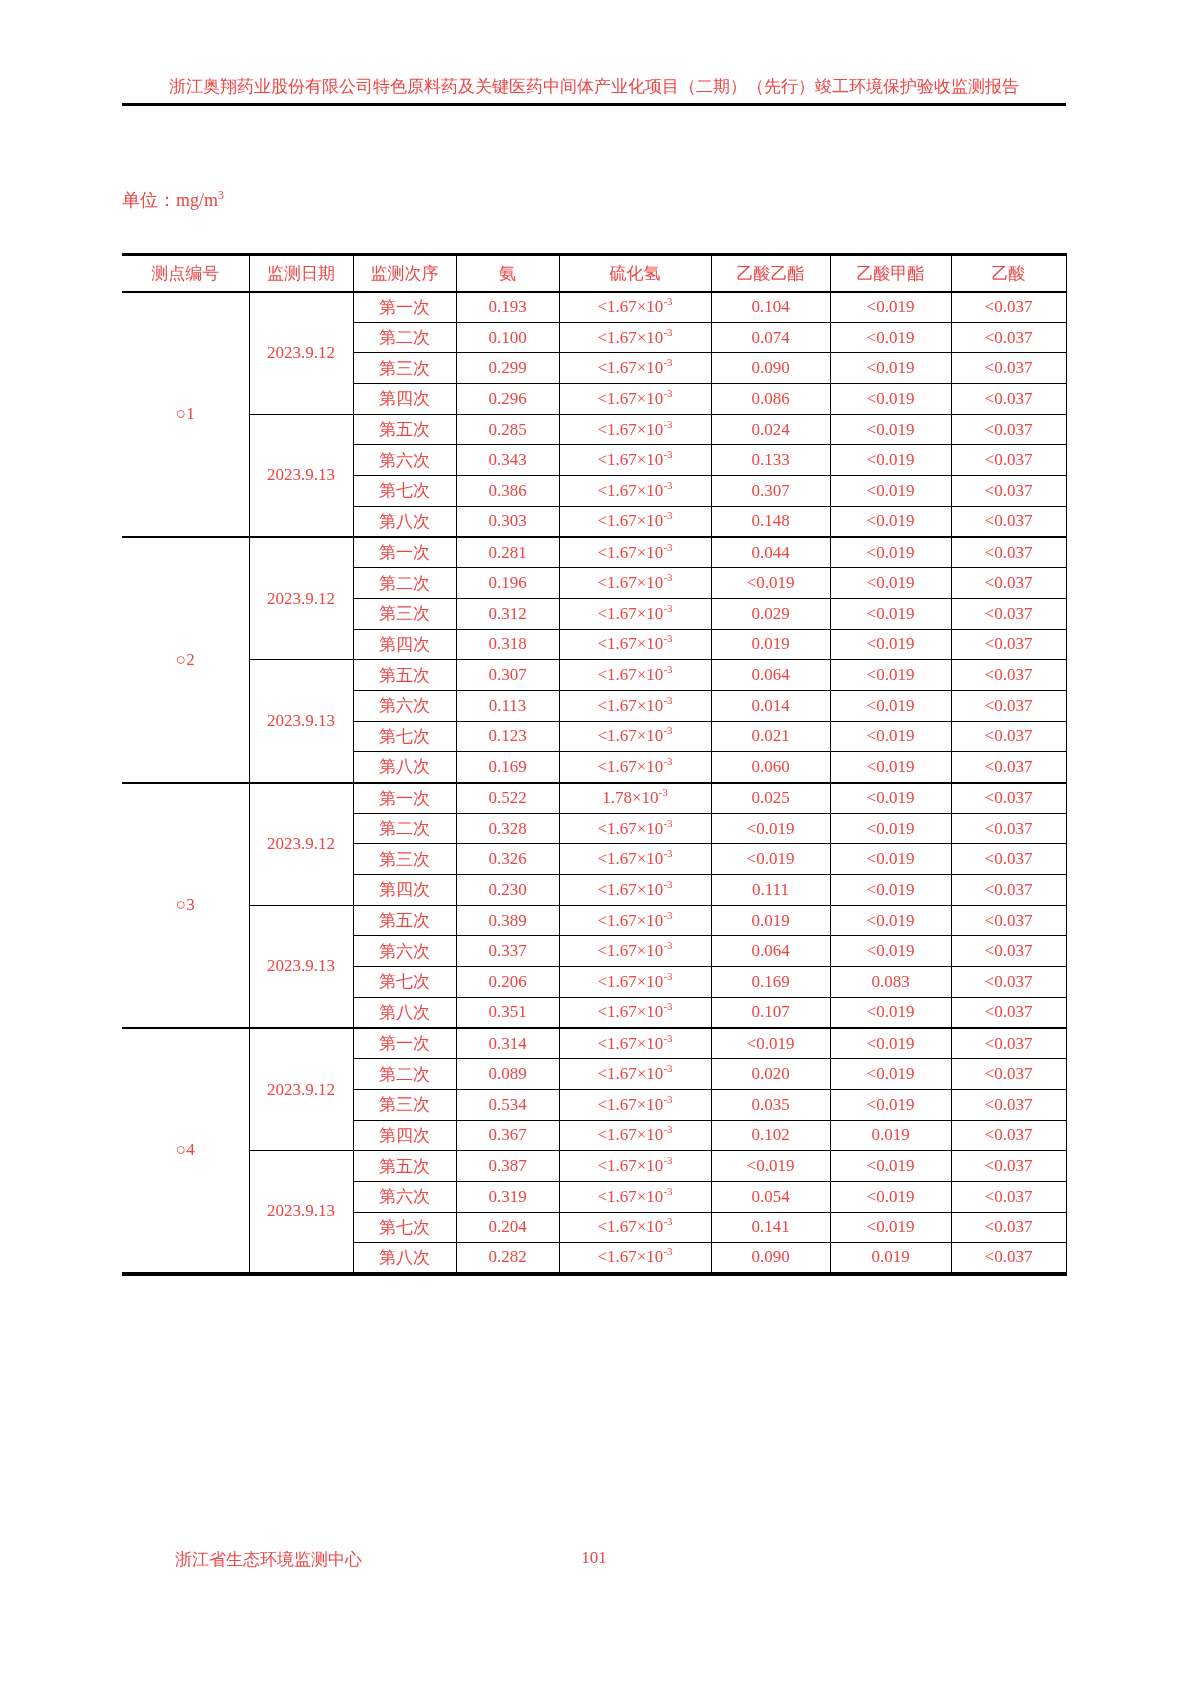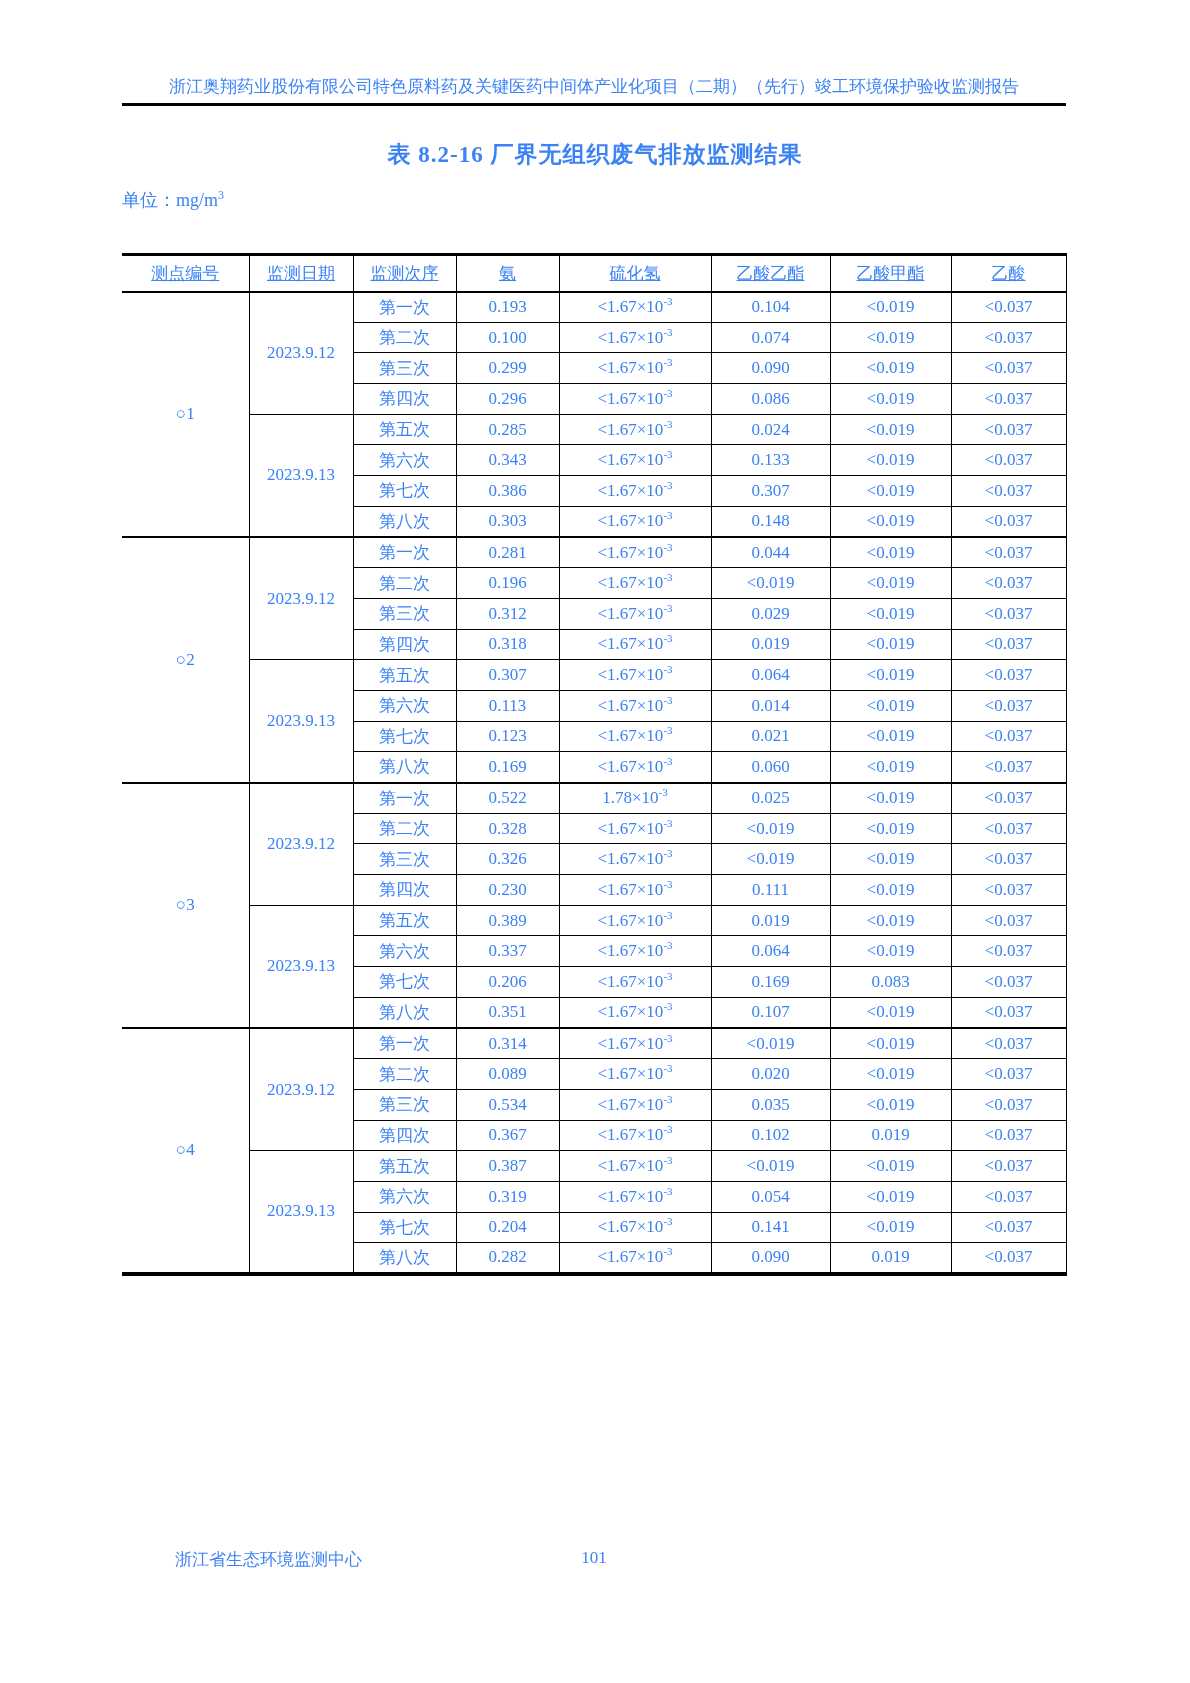--- a/index.html
+++ b/index.html
@@ -1,19 +1,19 @@
 <!DOCTYPE html>
 <html><head>
 <meta charset="utf-8">
 <style>
   * { margin:0; padding:0; box-sizing:border-box; }
   html,body { background:#e8e8e8; }
   .page {
     position:relative; width:1190px; height:1683px; background:#ffffff;
-    font-family:"Liberation Serif","DejaVu Serif",serif; color:#3b82f6;
+    font-family:"Liberation Serif","DejaVu Serif",serif; color:#ef4444;
     margin:0 auto; overflow:hidden;
   }
   .doc-header {
     position:absolute; top:76px; left:122px; width:944px;
     text-align:center; font-size:17px; line-height:22px;
     padding-bottom:5px; border-bottom:3px solid #000;
   }
   .table-title {
     position:absolute; top:139px; left:0; width:100%;
     text-align:center; font-size:23px; font-weight:bold; letter-spacing:1px;
@@ -26,21 +26,21 @@
   table.monitor {
     position:absolute; top:253px; left:122px; width:944px;
     border-collapse:collapse; table-layout:fixed;
     border-top:3px solid #000; border-bottom:4px solid #000; border-left:0;
     font-size:17px;
   }
   table.monitor th, table.monitor td {
     border:1px solid #000; text-align:center; vertical-align:middle;
     padding:0 2px; overflow:hidden; white-space:nowrap;
   }
-  table.monitor thead tr { height:37px;text-decoration:underline; }
+  table.monitor thead tr { height:37px; }
   table.monitor tbody tr { height:30.7px; }
   table.monitor th { font-weight:normal; border-bottom:2px solid #000; }
   table.monitor th:first-child, table.monitor td.point-cell { border-left:0; }
   table.monitor tr.section-start > td { border-top:2px solid #000;font-family:Liberation Serif, serif; }
   table.monitor sup { font-size:11px; line-height:0; }
   .doc-footer {
     position:absolute; top:1548px; left:122px; width:944px;
     font-size:17px; height:22px;
   }
   .footer-org { position:absolute; left:53px; top:0; }
@@ -48,21 +48,20 @@
 </style>
 </head>
 <body>
 
 <div class="page">
 
   <div class="doc-header">
     <span>浙江奥翔药业股份有限公司特色原料药及关键医药中间体产业化项目（二期）（先行）竣工环境保护验收监测报告</span>
   </div>
 
-  <div class="table-title">表 8.2-16 厂界无组织废气排放监测结果</div>
 
   <div class="unit-line"><span>单位：mg/m</span><sup>3</sup></div>
 
   <table class="monitor">
     <colgroup>
       <col style="width:127px">
         <col style="width:104px">
         <col style="width:103px">
         <col style="width:103px">
       <col style="width:152px">

